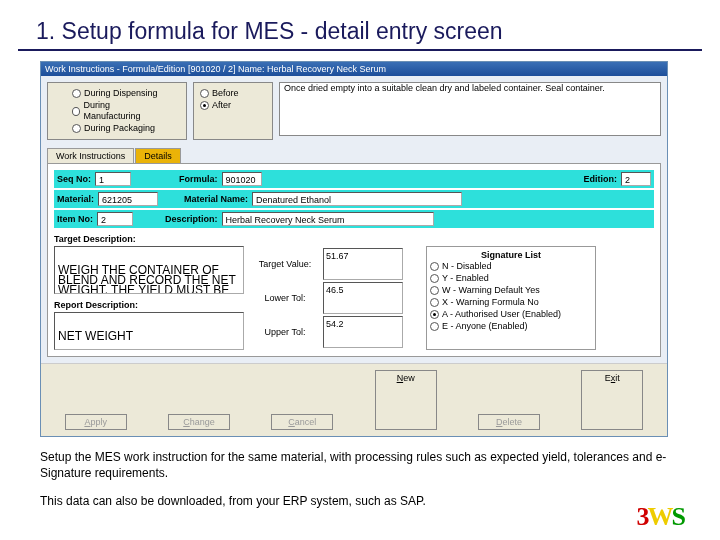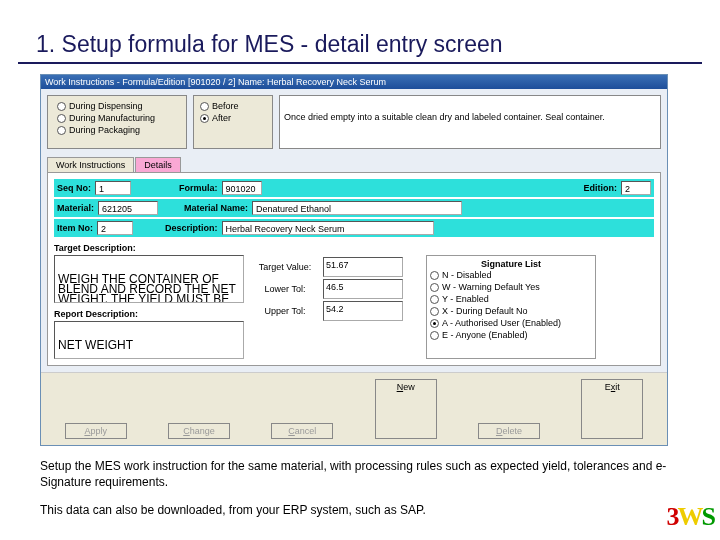--- a/index.html
+++ b/index.html
@@ -12,21 +12,21 @@
     font-size: 9px;
     background: #fff;
     color: #000;
   }
   .slide-title {
     font-size: 23px;
     font-family: Verdana, sans-serif;
     color: #1a1a5c;
     padding: 18px 18px 4px 18px;
     border-bottom: 2px solid #1a1a5c;
-    margin: 13px 18px 10px 18px;
+    margin: 0 18px 10px 18px;
   }
   .app-window {
     margin: 0 40px;
     border: 1px solid #6a8fb5;
     background: #e9eef5;
     width: 628px;
   }
   .titlebar {
     background: linear-gradient(#3a6fb5, #1d4e9a);
     color: #fff;
@@ -34,21 +34,21 @@
     font-size: 9px;
   }
   .top-row {
     display: flex;
     padding: 6px;
     gap: 6px;
   }
   .phase-box {
     border: 1px solid #888;
     background: #ece9d8;
-    padding: 4px 9px;
+    padding: 4px 24px;
     width: 140px;
     font-size: 9px;
   }
   .ba-box {
     border: 1px solid #888;
     background: #ece9d8;
     padding: 4px 6px;
     width: 80px;
     font-size: 9px;
     text-align: right;
@@ -61,33 +61,33 @@
   }
   .radio {
     width: 9px; height: 9px; border: 1px solid #555; border-radius: 50%;
     margin-right: 3px; display: inline-block; background: #fff; position: relative;
   }
   .radio.selected::after {
     content: ""; position: absolute; width: 3px; height: 3px; background: #000;
     border-radius: 50%; left: 2px; top: 2px;
   }
   .notes {
-    border: 1px solid #888; background: #fff; padding: 16px 4px; flex: 1; font-size: 9px;
+    border: 1px solid #888; background: #fff; padding: 0 4px; flex: 1; font-size: 9px;
     height: 54px;
   }
   .tabs {
     display: flex;
     margin: 2px 6px 0 6px;
     font-size: 9px;
   }
   .tab {
     border: 1px solid #999; border-bottom: none;
     padding: 2px 8px; margin-right: 1px; background: #ece9d8;
   }
-  .tab.active { background: #f9a8d4; }
+  .tab.active { background: #eab308; }
   .tab-body {
     margin: 0 6px 6px 6px; border: 1px solid #999; background: #fff; padding: 6px;
   }
   .cyan-row {
     background: #2de0db;
     display: flex;
     align-items: center;
     padding: 2px 3px;
     margin-bottom: 2px;
     gap: 4px;
@@ -115,37 +115,37 @@
   .left-col { width: 190px; }
   .mid-col { width: 170px; font-size: 9px; }
   .right-col { width: 170px; border: 1px solid #999; padding: 3px; font-size: 9px; }
   .textbox {
     border: 1px inset #aaa; background: #fff; padding: 18px 3px; height: 48px;
     font-size: 12px; overflow: hidden; line-height: 10px;
   }
   .textbox.small { height: 28px; }
   .mid-row { display: flex; align-items: center; margin: 2px 0; gap: 3px; }
   .mid-row .ml { width: 70px; text-align: center; font-weight: normal; }
-  .mid-inp { border: 1px inset #aaa; background: #fff; width: 80px; padding: 0 2px; height: 20px; line-height: 14px; font-size: 9px; }
+  .mid-inp { border: 1px inset #aaa; background: #fff; width: 80px; padding: 0 2px; height: 32px; line-height: 14px; font-size: 9px; }
   .sig-row { display: flex; align-items: center; margin: 0; line-height: 12px; }
   .button-row {
     display: flex; justify-content: space-around; padding: 6px; gap: 6px; background: #ece9d8;
     border-top: 1px solid #ccc;
   }
   .btn {
     border: 1px solid #888; background: #ece9d8; padding: 2px 4px; min-width: 62px;
     text-align: center; font-size: 9px; color: #000;
   }
   .btn.disabled { color: #9a9a9a; margin-top: 44px; }
   .caption {
     margin: 12px 40px 0 40px; font-size: 12px; font-family: Verdana, sans-serif;
     color: #000; line-height: 1.35;
   }
   .logo {
-    position: absolute; bottom: 8px; right: 6px; font-family: "Comic Sans MS", cursive;
+    position: absolute; bottom: 8px; right: 36px; font-family: "Comic Sans MS", cursive;
     font-size: 26px; font-weight: bold; letter-spacing: -2px;
   }
   .logo .l1 { color: #d00000; }
   .logo .l2 { color: #eecc00; }
   .logo .l3 { color: #009900; }
   .underline { text-decoration: underline; }
 </style>
 </head>
 <body>
 
@@ -238,29 +238,29 @@
         </div>
       </div>
       <div class="right-col">
         <div style="text-align:center; font-weight:bold;">Signature List</div>
         <div class="sig-row">
             <span class="radio"></span>
             <span>N - Disabled</span>
           </div>
         <div class="sig-row">
             <span class="radio"></span>
+            <span>Y - Enabled</span>
+          </div>
+        <div class="sig-row">
+            <span class="radio"></span>
             <span>W - Warning Default Yes</span>
           </div>
         <div class="sig-row">
             <span class="radio"></span>
-            <span>Y - Enabled</span>
-          </div>
-        <div class="sig-row">
-            <span class="radio"></span>
-            <span>X - During Default No</span>
+            <span>X - Warning Formula No</span>
           </div>
         <div class="sig-row">
             <span class="radio selected"></span>
             <span>A - Authorised User (Enabled)</span>
           </div>
         <div class="sig-row">
             <span class="radio"></span>
             <span>E - Anyone (Enabled)</span>
           </div>
       </div>

